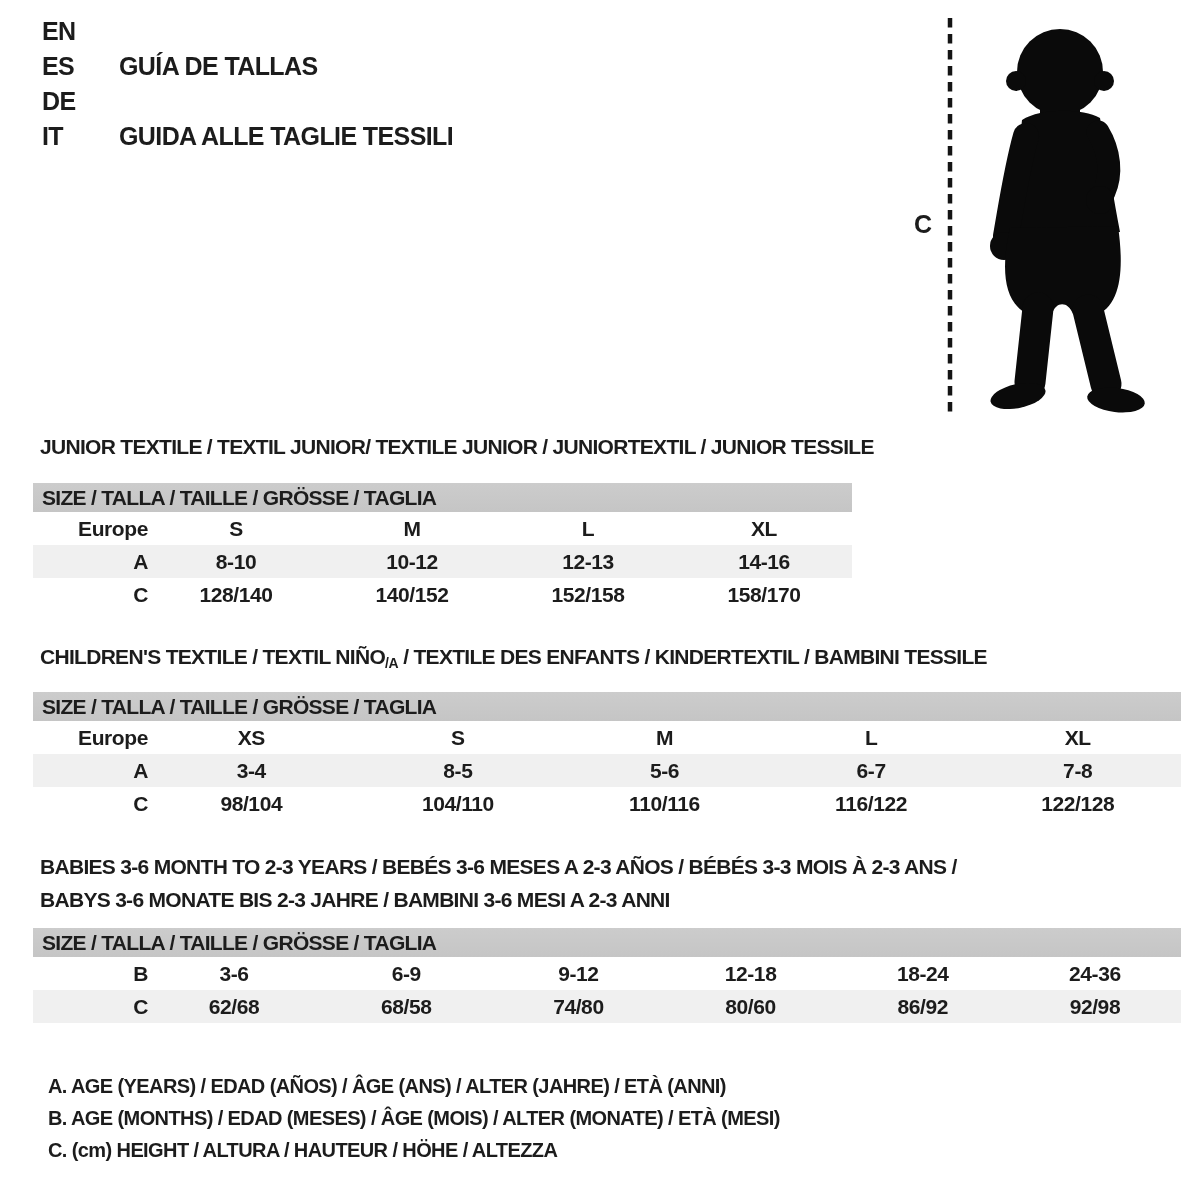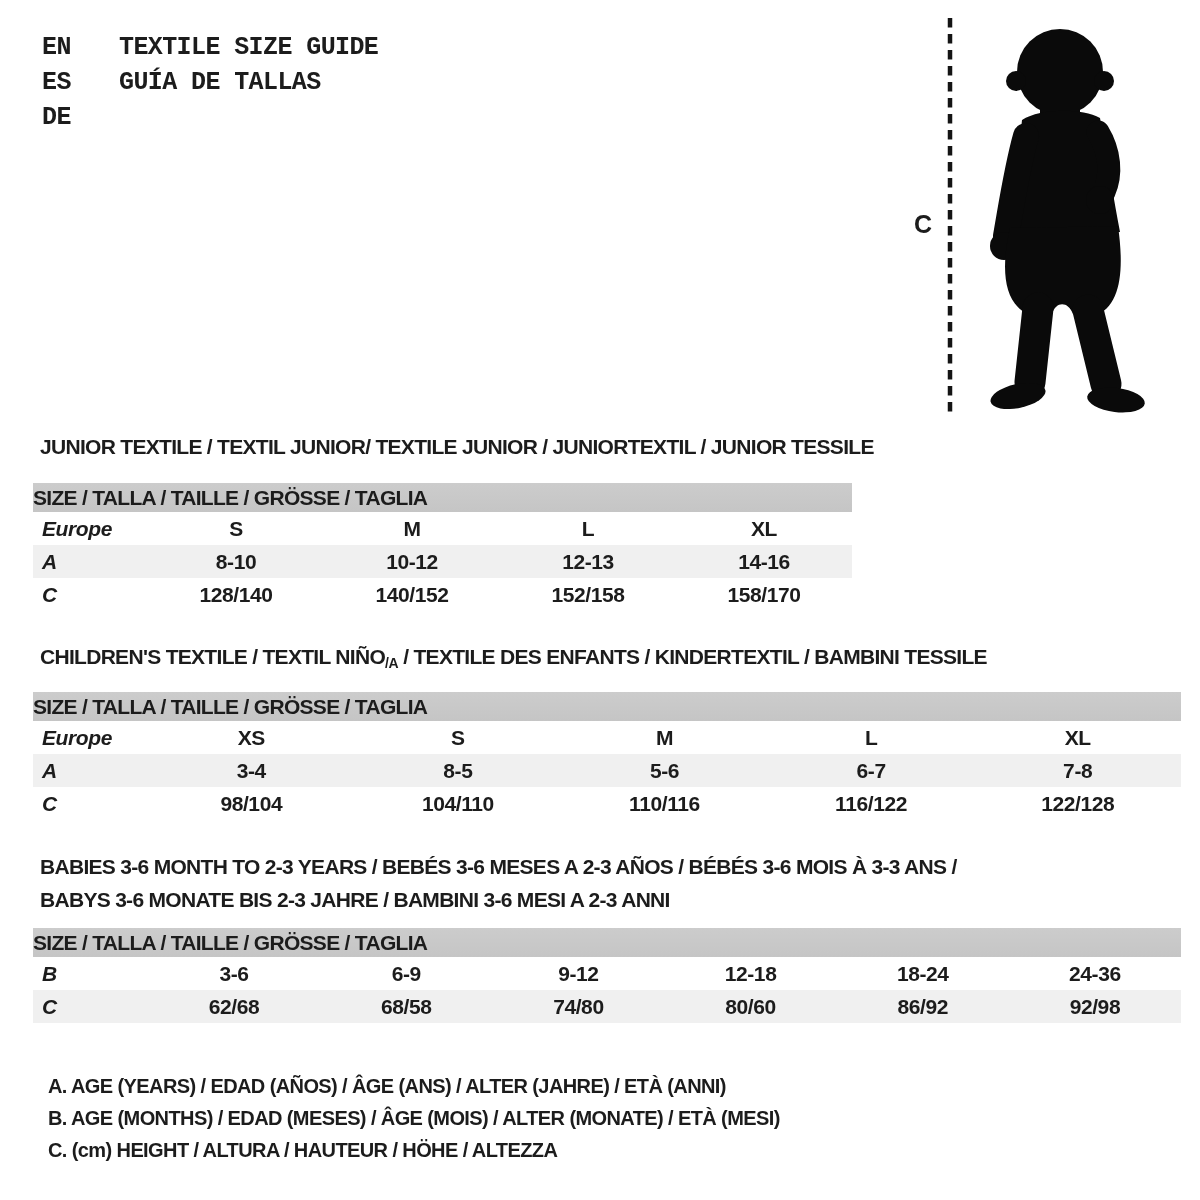--- a/index.html
+++ b/index.html
@@ -15,22 +15,21 @@
     font-family: "Liberation Sans", "DejaVu Sans", sans-serif;
     color: var(--text, #1c1c1c);
     font-weight: bold;
     -webkit-font-smoothing: antialiased;
   }
 
   
   .lang-block {
     position: absolute;
     left: 42px;
-    top: 30px;
-    font-family: Liberation Mono, monospace;
+    top: 14px;
   }
   .lang-row {
     display: flex;
     height: 35px;
     align-items: center;
     font-size: 25px;
     letter-spacing: -0.6px;
   }
   .lang-code { width: 77px; }
 
@@ -68,34 +67,35 @@
   
   .size-table {
     position: absolute;
     left: 33px;
   }
   .thdr {
     height: 29px;
     background: linear-gradient(var(--table-header-bg, #cccccc), var(--table-header-bg2, #c5c5c5));
     display: flex;
     align-items: center;
+    padding-left: 9px;
     font-size: 21px;
     letter-spacing: -0.7px;
   }
   .trow {
     display: grid;
     height: 33px;
     align-items: center;
     font-size: 21px;
     letter-spacing: -0.4px;
   }
   .cols4 .trow { grid-template-columns: 115px repeat(4, 1fr); }
   .cols5 .trow { grid-template-columns: 115px repeat(5, 1fr); }
   .cols6 .trow { grid-template-columns: 115px repeat(6, 1fr); }
-  .trow .lbl { padding-left: 9px; text-align: left; font-style: italic; }
+  .trow .lbl { padding-left: 9px; text-align: right; }
   .trow .cell { text-align: center; }
   .trow.shaded { background: var(--row-shaded-bg, #f0f0f0); }
 
   
   .legend-block {
     position: absolute;
     left: 40px;
     top: 1070px;
     margin-left: 8px;
   }
@@ -107,28 +107,31 @@
     letter-spacing: -0.6px;
     white-space: nowrap;
   }
 </style>
 </head>
 <body>
 
 <div class="lang-block">
   <div class="lang-row">
     <span class="lang-code">EN</span>
-    <span class="lang-title">TEXTILE SIZE GUIDE</span>
   </div>
   <div class="lang-row">
     <span class="lang-code">ES</span>
     <span class="lang-title">GUÍA DE TALLAS</span>
   </div>
   <div class="lang-row">
     <span class="lang-code">DE</span>
+  </div>
+  <div class="lang-row">
+    <span class="lang-code">IT</span>
+    <span class="lang-title">GUIDA ALLE TAGLIE TESSILI</span>
   </div>
 </div>
 
 <svg class="figure-wrap" viewBox="0 0 272 408" aria-hidden="true">
   <line x1="64" y1="4" x2="64" y2="404" stroke="#141414" stroke-width="4.5" stroke-dasharray="9.5 6.5"></line>
   <g fill="#0a0a0a" stroke="none" transform="translate(84,4)">
     <circle cx="90" cy="54" r="43"></circle>
     <circle cx="46" cy="63" r="10"></circle>
     <circle cx="134" cy="63" r="10"></circle>
     <rect x="70" y="86" width="40" height="26"></rect>
@@ -201,21 +204,21 @@
     <span class="lbl">C</span>
     <span class="cell">98/104</span>
     <span class="cell">104/110</span>
     <span class="cell">110/116</span>
     <span class="cell">116/122</span>
     <span class="cell">122/128</span>
   </div>
 </section>
 
 <div class="section-heading" style="top:850px">
-  <div class="heading-line">BABIES 3-6 MONTH TO 2-3 YEARS / BEBÉS 3-6 MESES A 2-3 AÑOS / BÉBÉS 3-6 MOIS À 3-3 ANS /</div>
+  <div class="heading-line">BABIES 3-6 MONTH TO 2-3 YEARS / BEBÉS 3-6 MESES A 2-3 AÑOS / BÉBÉS 3-3 MOIS À 2-3 ANS /</div>
   <div class="heading-line">BABYS 3-6 MONATE BIS 2-3 JAHRE / BAMBINI 3-6 MESI A 2-3 ANNI</div>
 </div>
 
 <section class="size-table cols6" style="top:928px;width:1148px">
   <div class="thdr">
     <span>SIZE / TALLA / TAILLE / GRÖSSE / TAGLIA</span>
   </div>
   <div class="trow">
     <span class="lbl">B</span>
     <span class="cell">3-6</span>

